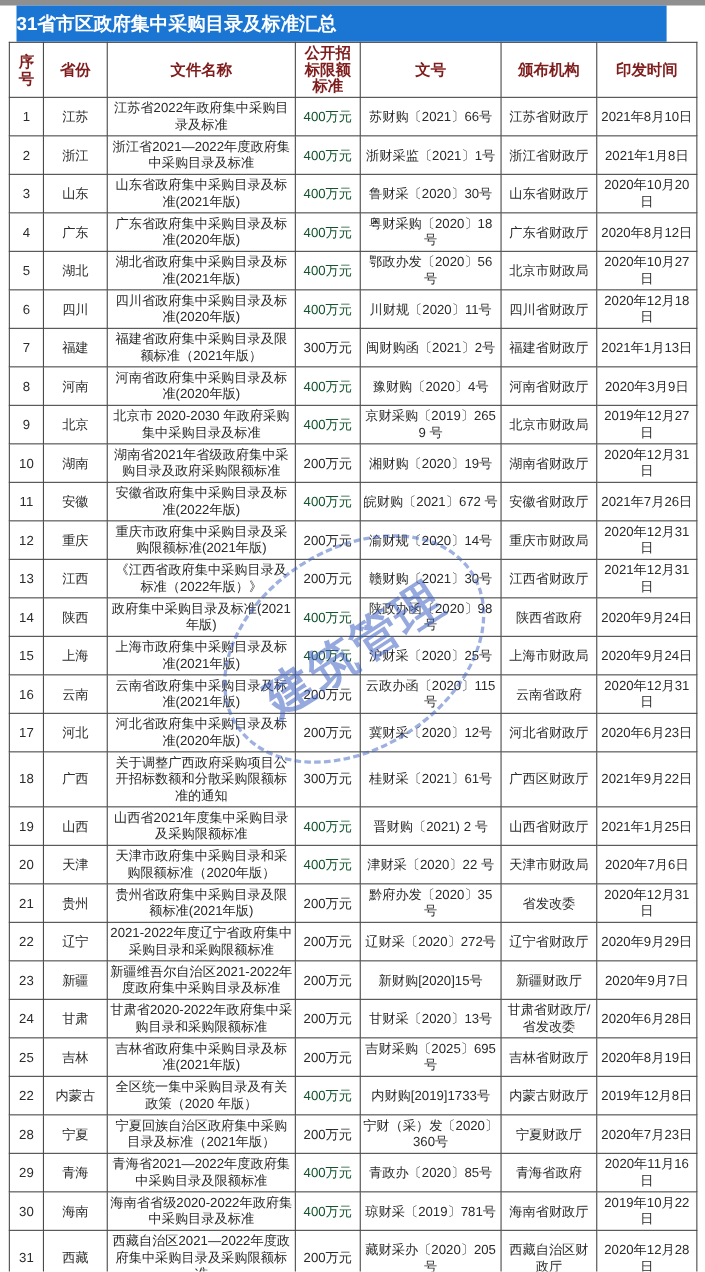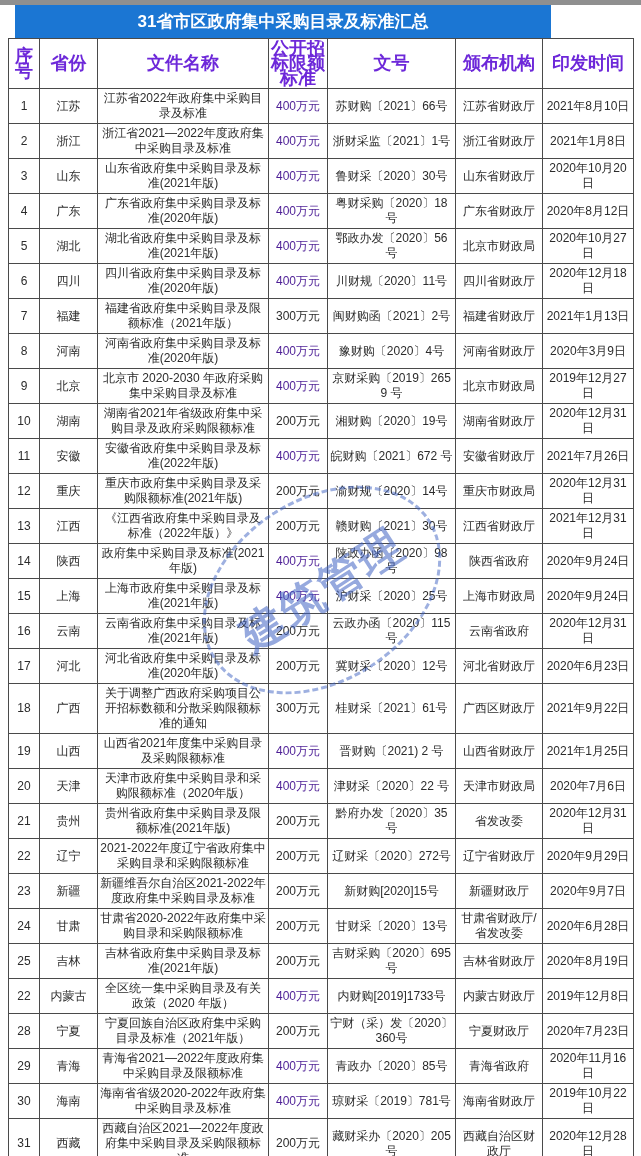--- a/index.html
+++ b/index.html
@@ -7,39 +7,39 @@
     width:641px;height:1156px;
     background:#ffffff;
     font-family:"Liberation Sans","DejaVu Sans",sans-serif;
     color:#2b2b2b;
     position:relative;
     overflow:hidden;
   }
   .top-strip{height:5px;width:641px;background:#8f8f8f;}
   .wrap{margin-left:8px;width:625px;}
   .title-bar{
-    margin-left:7px;width:536px;height:33px;line-height:33px;
+    margin-left:7px;width:591px;height:33px;line-height:33px;
     background:#1b76d3;color:#ffffff;
-    font-size:17px;font-weight:bold;text-align:center;
+    font-size:17px;font-weight:bold;
     box-sizing:border-box;
   }
   table{
     border-collapse:collapse;table-layout:fixed;width:625px;
     background:#ffffff;
   }
   th,td{
     border:1px solid #4a4a4a;
     text-align:center;vertical-align:middle;
     padding:2px 2px;
     font-size:12px;line-height:15px;
     word-break:break-all;
     overflow:hidden;
   }
-  th{font-size:18px;font-weight:bold;height:40px;color:#6d28d9;border-radius:10px;}
-  td.red{color:#4c1d95;}
+  th{font-size:14px;font-weight:bold;height:40px;color:#7f1d1d;border-radius:10px;}
+  td.red{color:#14532d;}
   .watermark{
     position:absolute;left:193px;top:498px;
     width:252px;height:178px;
     border:3px dashed rgba(63,99,194,0.5);
     border-radius:50%;
     transform:rotate(-33deg);
     display:flex;align-items:center;justify-content:center;
     pointer-events:none;
     z-index:5;
   }
@@ -293,21 +293,21 @@
           <td>200万元</td>
           <td>甘财采〔2020〕13号</td>
           <td>甘肃省财政厅/省发改委</td>
           <td>2020年6月28日</td>
         </tr>
         <tr>
           <td>25</td>
           <td>吉林</td>
           <td>吉林省政府集中采购目录及标准(2021年版)</td>
           <td>200万元</td>
-          <td>吉财采购〔2020〕695号</td>
+          <td>吉财采购〔2025〕695号</td>
           <td>吉林省财政厅</td>
           <td>2020年8月19日</td>
         </tr>
         <tr>
           <td>22</td>
           <td>内蒙古</td>
           <td>全区统一集中采购目录及有关政策（2020 年版）</td>
           <td class="red">400万元</td>
           <td>内财购[2019]1733号</td>
           <td>内蒙古财政厅</td>

